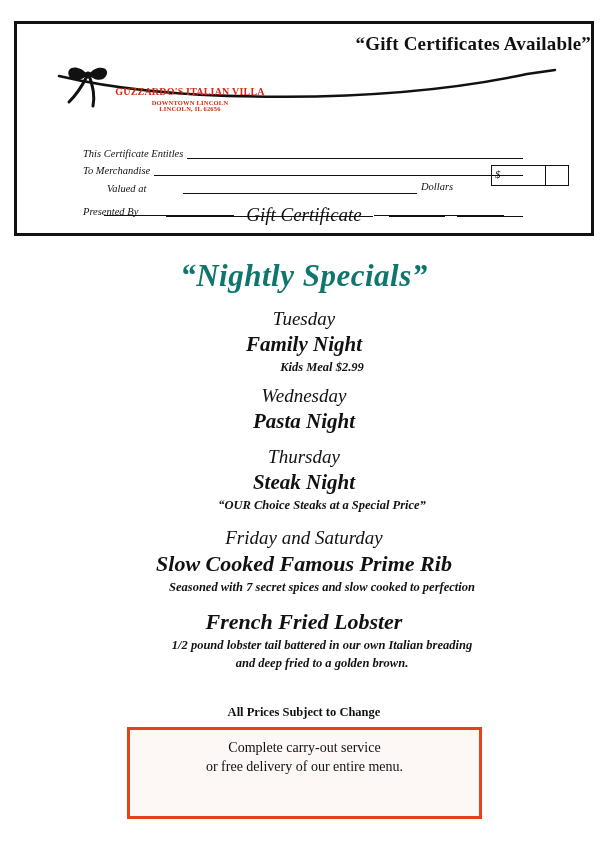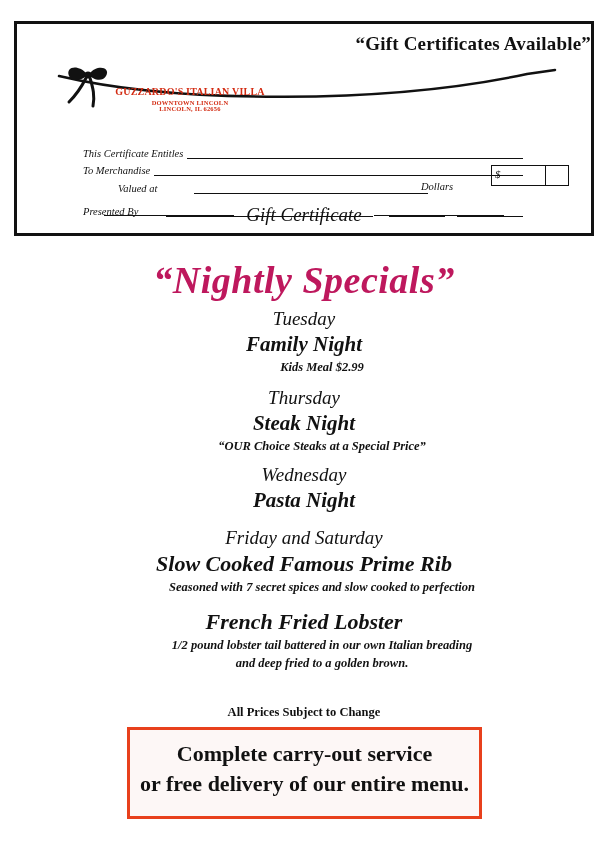--- a/index.html
+++ b/index.html
@@ -154,25 +154,25 @@
     padding: 0 12px;
   }
 
   
   .specials-title {
     position: absolute;
     left: 0;
     right: 0;
     top: 258px;
     text-align: center;
-    color: #be185d;
-    font-family: "Liberation Serif", serif;
-    font-style: italic;
-    font-weight: bold;
-    font-size: 38px;
+    color: #0f766e;
+    font-family: "Liberation Serif", serif;
+    font-style: italic;
+    font-weight: bold;
+    font-size: 31px;
     letter-spacing: 0.5px;
   }
 
   .specials {
     position: absolute;
     left: 0;
     right: 0;
     top: 308px;
     text-align: center;
   }
@@ -217,22 +217,22 @@
     width: 355px;
     height: 92px;
     border: 3px solid #e8401c;
     box-sizing: border-box;
     background: #fdf7f6;
     text-align: center;
     padding-top: 9px;
   }
   .carryout .co-line {
     font-family: "Liberation Serif", serif;
-    font-weight: bold;
-    font-size: 22px;
+    font-weight: normal;
+    font-size: 14px;
     line-height: 1.35;
   }
   .carryout .phone {
     font-family: "Liberation Serif", serif;
     font-weight: bold;
     font-size: 25px;
     margin-top: 6px;
     letter-spacing: 0.5px;
   }
 </style>
@@ -265,21 +265,21 @@
   <div class="field-row" style="left:66px; top:122px; width:440px;">
     <span class="field-label">This Certificate Entitles</span>
     <span class="rule" style="flex:1;height:12px;"></span>
   </div>
 
   <div class="field-row" style="left:66px; top:139px; width:440px;">
     <span class="field-label">To Merchandise</span>
     <span class="rule" style="flex:1;height:12px;"></span>
   </div>
 
-  <div class="field-row" style="left:101px; top:157px; width:310px;gap:33px;">
+  <div class="field-row" style="left:90px; top:157px; width:310px;gap:33px;">
     <span class="field-label">Valued at</span>
     <span class="rule" style="flex:1;height:12px;"></span>
   </div>
   <div class="field-row" style="left:404px; top:157px;">
     <span class="field-label">Dollars</span>
   </div>
 
   <div class="amount-box">
     <span class="dollar">$</span>
     <span class="cents"></span>
@@ -306,31 +306,31 @@
 <div class="specials-title">“Nightly Specials”</div>
 
 <div class="specials">
 
   <div>
     <div class="day">Tuesday</div>
     <div class="headline">Family Night</div>
     <div class="sub">Kids Meal $2.99</div>
   </div>
 
+  <div style="margin-top:10px;">
+    <div class="day">Wednesday</div>
+    <div class="headline">Pasta Night</div>
+  </div>
+
   <div style="margin-top:12px;">
     <div class="day">Thursday</div>
     <div class="headline">Steak Night</div>
     <div class="sub">“OUR Choice Steaks at a Special Price”</div>
   </div>
 
-  <div style="margin-top:10px;">
-    <div class="day">Wednesday</div>
-    <div class="headline">Pasta Night</div>
-  </div>
-
   <div style="margin-top:14px;">
     <div class="day">Friday and Saturday</div>
     <div class="headline big">Slow Cooked Famous Prime Rib</div>
     <div class="sub">Seasoned with 7 secret spices and slow cooked to perfection</div>
   </div>
 
   <div style="margin-top:14px;">
     <div class="headline big">French Fried Lobster</div>
     <div class="sub">1/2 pound lobster tail battered in our own Italian breading</div>
     <div class="sub">and deep fried to a golden brown.</div>

